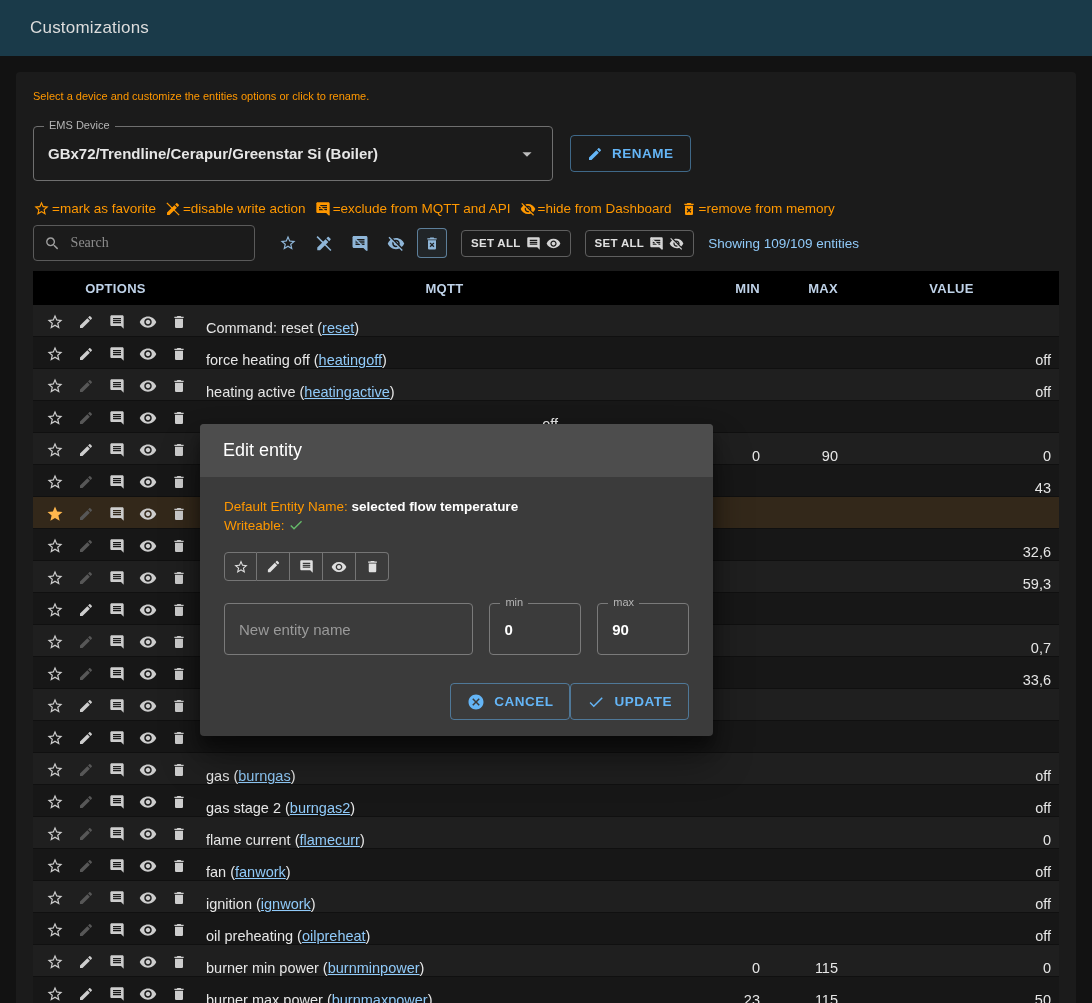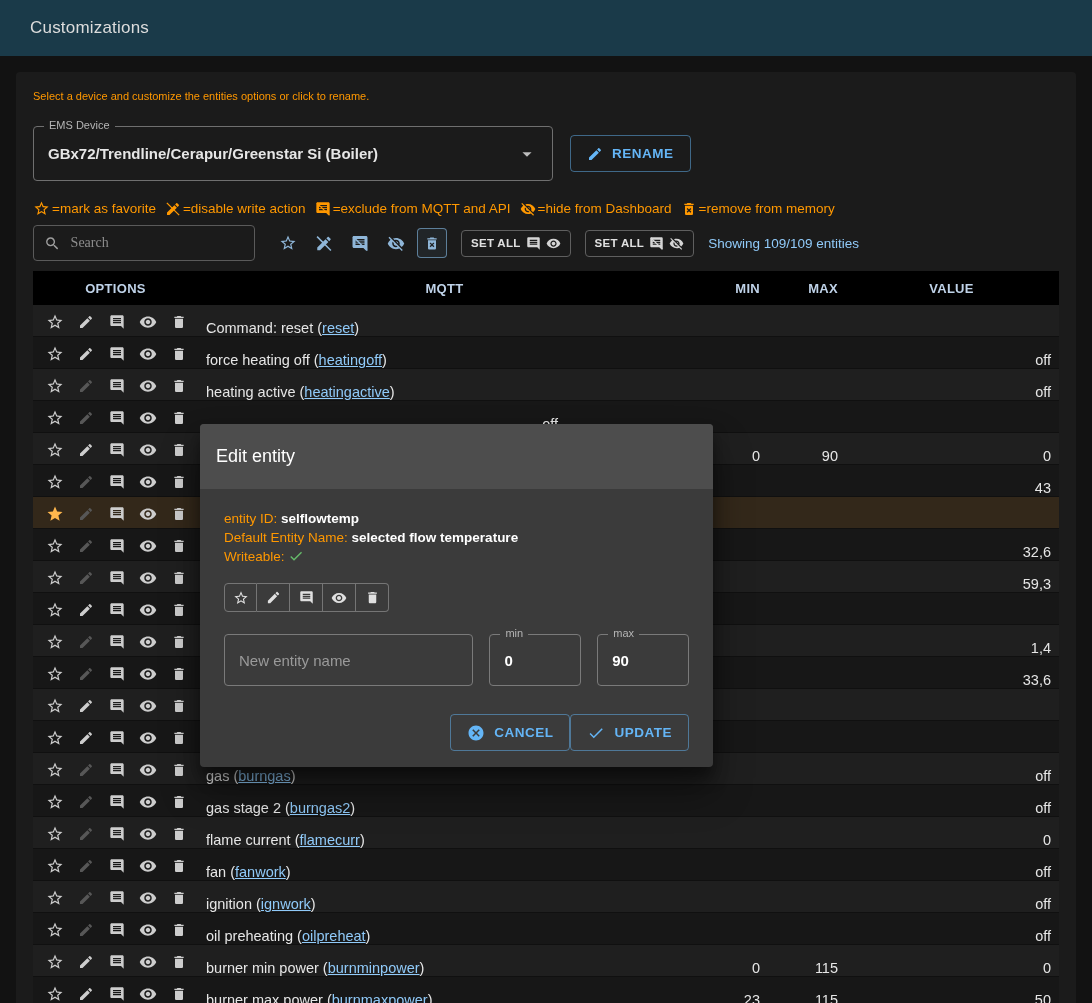--- a/index.html
+++ b/index.html
@@ -132,22 +132,22 @@
   .lnk { color: #90caf9; text-decoration: underline; cursor: pointer; }
 
   
   .dialog {
     position: absolute; left: 200px; top: 424px; width: 513px;
     background: #3b3b3b; border-radius: 4px;
     box-shadow: 0 11px 15px rgba(0,0,0,.4), 0 24px 38px rgba(0,0,0,.35);
     z-index: 10;
   }
   .dialog-title {
-    height: 65px; background: #4d4d4d; border-radius: 4px 4px 0 0;
-    display: flex; align-items: center; padding-left: 16px;
+    height: 53px; background: #4d4d4d; border-radius: 4px 4px 0 0;
+    display: flex; align-items: center; padding-left: 23px;
     font-size: 18px; font-weight: 500; color: #fff;
   }
   .dialog-body { padding: 20px 24px 14px 24px; }
   .info-line { font-size: 13.5px; line-height: 19px; }
   .info-label { color: #ff9800; }
   .info-value { color: #fff; font-weight: bold; }
   .check-green { color: #66bb6a; display: inline-block; vertical-align: -3px; }
 
   .toggle-group { display: flex; margin-top: 17px; }
   .tgl {
@@ -714,21 +714,21 @@
             </button>
       <button class="row-icn">
               <svg class="ic" width="16" height="16">
                 <use href="#i-trash"></use>
               </svg>
             </button>
     </div>
     <div class="c-name"><span class="nm"></span><a class="lnk"></a><span class="nm2"></span></div>
     <div class="c-min"></div>
     <div class="c-max"></div>
-    <div class="c-val">1,4</div>
+    <div class="c-val">0,7</div>
   </div>
 
   <div class="trow">
     <div class="c-opt">
       <button class="row-icn star">
               <svg class="ic" width="18" height="18">
                 <use href="#i-star"></use>
               </svg>
             </button>
       <button class="row-icn pen dim">
@@ -1098,24 +1098,20 @@
     <div class="c-val">50</div>
   </div>
 </div>
   </div>
 
 </main>
 
 <div class="dialog">
   <div class="dialog-title">Edit entity</div>
   <div class="dialog-body">
-    <div class="info-line">
-      <span class="info-label">entity ID:</span>
-      <span class="info-value">selflowtemp</span>
-    </div>
     <div class="info-line">
       <span class="info-label">Default Entity Name:</span>
       <span class="info-value">selected flow temperature</span>
     </div>
     <div class="info-line">
       <span class="info-label">Writeable:</span>
       <span class="check-green"><svg class="ic" width="16" height="16">
             <use href="#i-check"></use>
           </svg></span>
     </div>

